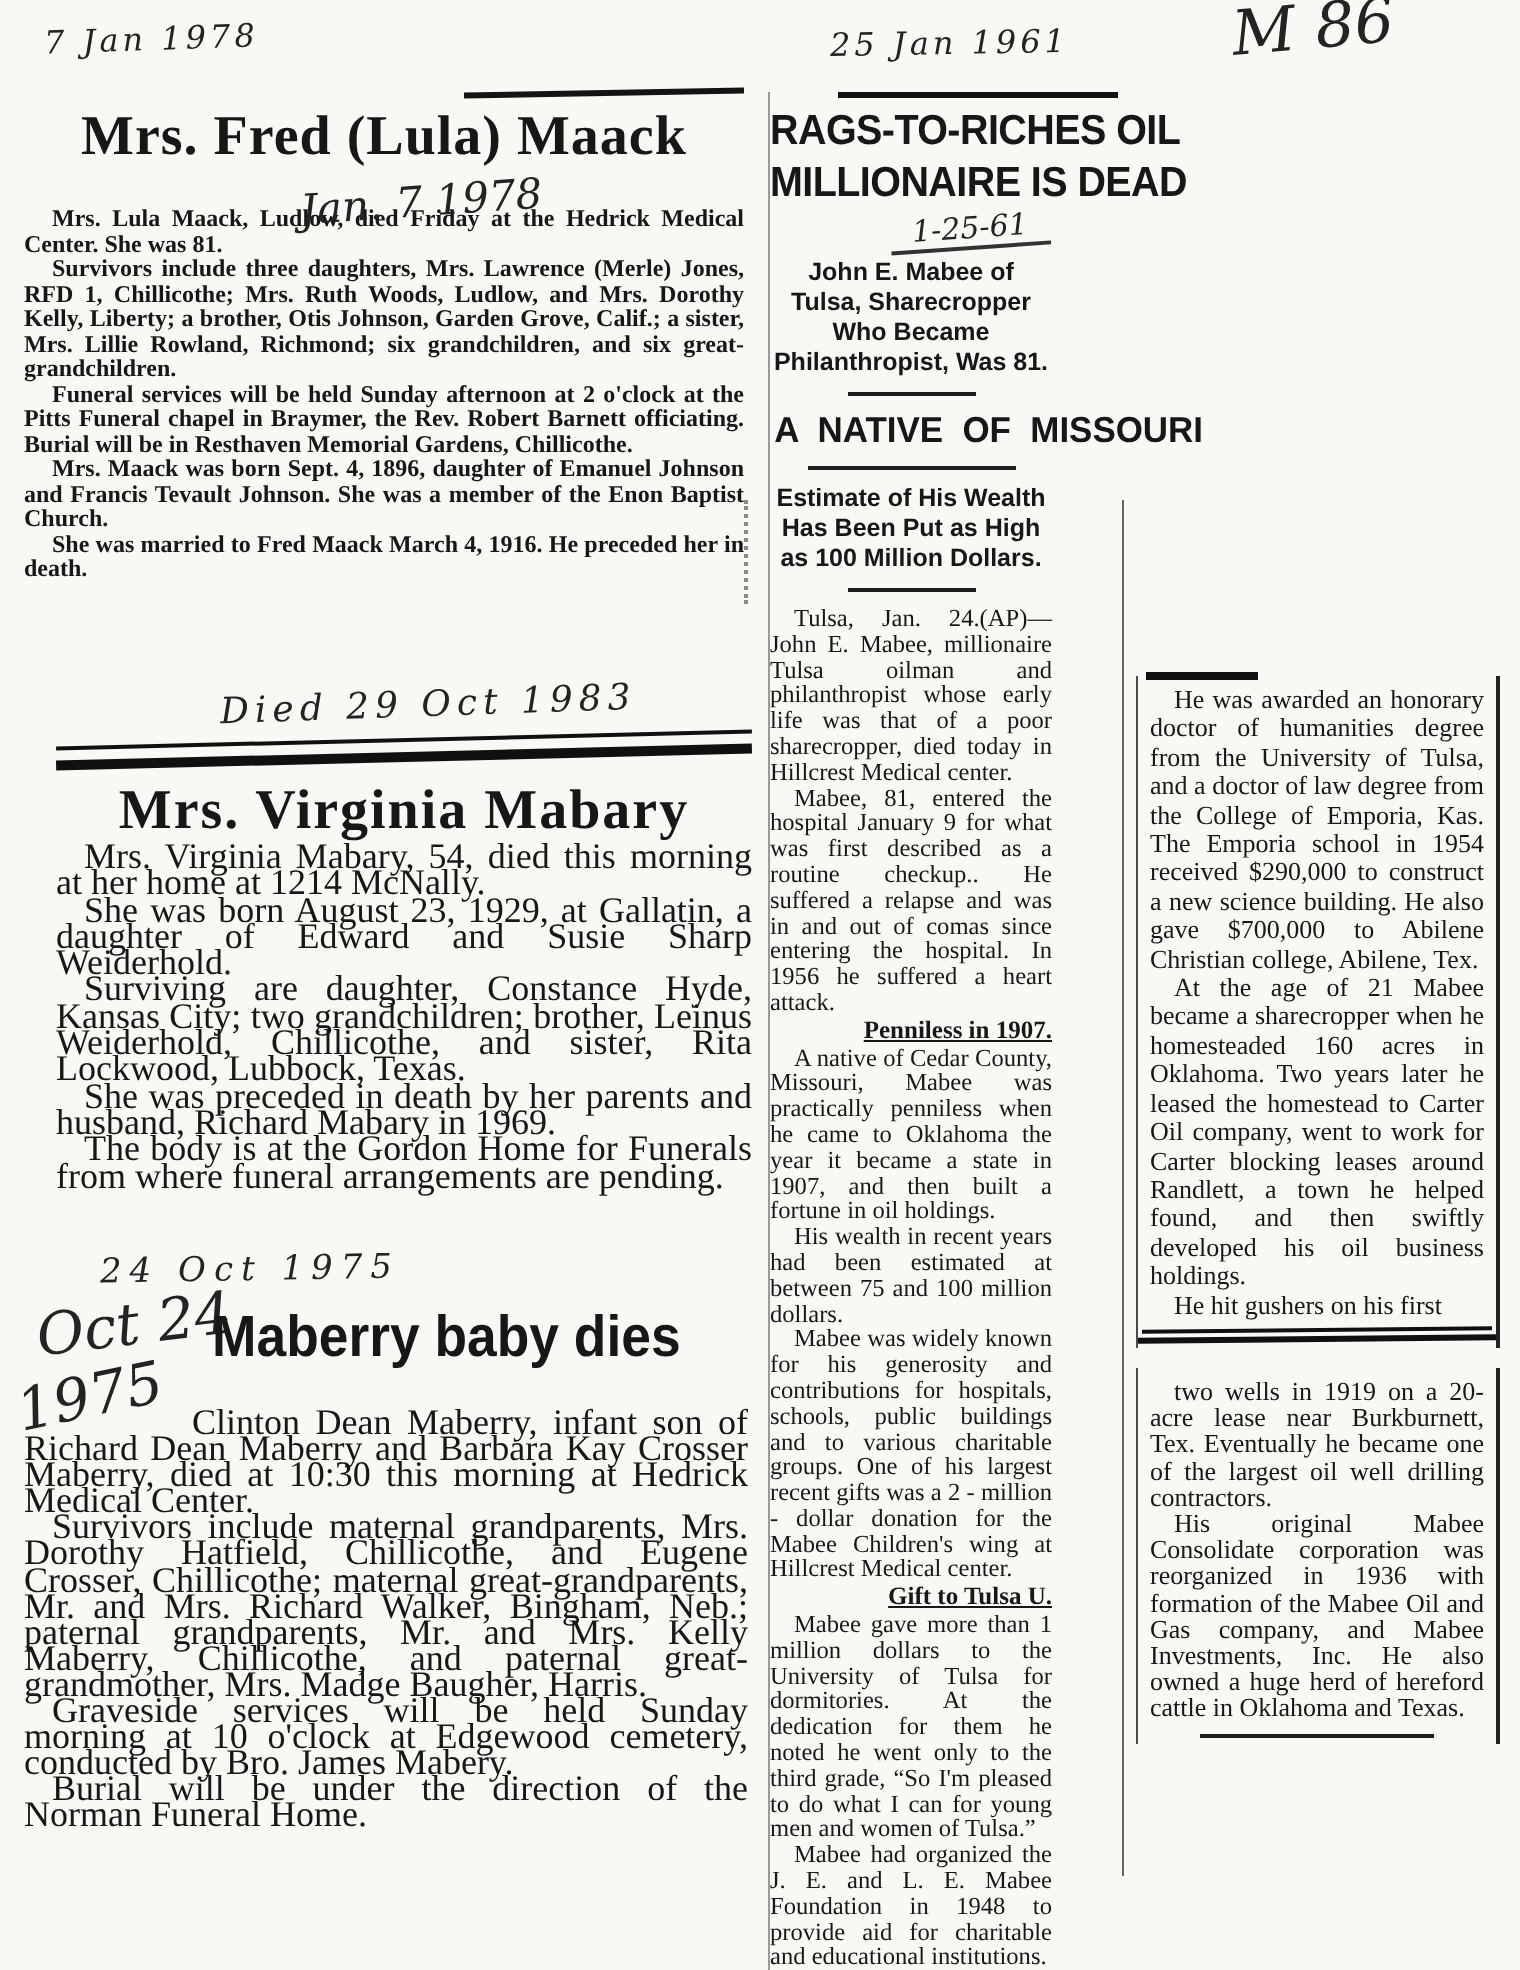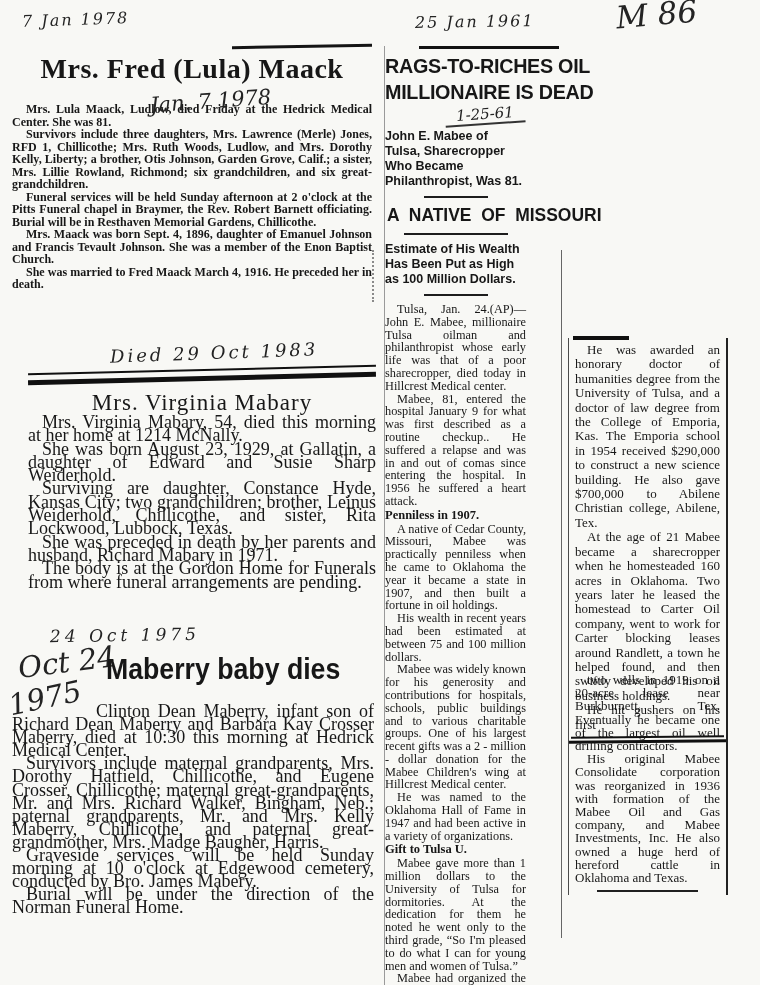--- a/index.html
+++ b/index.html
@@ -13,52 +13,52 @@
   .clip-maack{position:absolute;left:12px;top:39px;width:360px;}
   .clip-maack .partrule{position:absolute;right:0;top:6px;width:140px;height:3px;background:#141414;transform:rotate(-1deg);}
   .clip-maack h1{margin:14px 0 0 0;font-size:28px;font-weight:bold;text-align:center;font-family:"Liberation Serif",serif;letter-spacing:.5px;}
   .clip-maack .hw-over{position:absolute;left:138px;top:50px;font-size:21px;transform:rotate(-4deg);}
   .clip-maack .newsbody{margin-top:18px;font-size:12px;font-weight:bold;line-height:12.5px;}
   
   .clip-mabary{position:absolute;left:28px;top:342px;width:348px;}
   .clip-mabary .hw-date{position:absolute;left:82px;top:0;font-size:18px;letter-spacing:3px;transform:rotate(-2deg);}
   .clip-mabary .rule-a{position:absolute;left:0;top:27px;width:100%;height:2px;background:#101010;transform:rotate(-1.4deg);}
   .clip-mabary .rule-b{position:absolute;left:0;top:34px;width:100%;height:5px;background:#101010;transform:rotate(-1.4deg);}
-  .clip-mabary h1{margin:48px 0 0 0;font-size:23px;font-weight:normal;text-align:center;letter-spacing:1px;}
+  .clip-mabary h1{margin:48px 0 0 0;font-size:28px;font-weight:bold;text-align:center;letter-spacing:1px;}
   .clip-mabary .newsbody{margin-top:0;font-size:18px;line-height:13.3px;}
   
   .clip-maberry{position:absolute;left:12px;top:623px;width:362px;}
   .clip-maberry .hw-date{position:absolute;left:38px;top:2px;font-size:17px;letter-spacing:4px;transform:rotate(-1deg);}
   .clip-maberry .hw-big1{position:absolute;left:6px;top:22px;font-size:29px;transform:rotate(-7deg);}
   .clip-maberry .hw-big2{position:absolute;left:-4px;top:58px;font-size:29px;transform:rotate(-12deg);}
   .clip-maberry h1{margin:30px 0 0 94px;font-size:29px;font-weight:bold;font-family:"Liberation Sans",sans-serif;transform:scaleX(.92);transform-origin:left;white-space:nowrap;}
   .clip-maberry .newsbody{margin-top:19px;font-size:18px;line-height:13.1px;}
   .clip-maberry .newsbody p.first{text-indent:84px;}
   
   .midcol{position:absolute;left:384px;top:46px;width:142px;border-left:1px solid #9a9a9a;padding-left:0;box-sizing:border-box;}
   .midcol .toprule{width:140px;height:3px;background:#121212;margin-left:34px;}
   .midcol h2{margin:4px 0 0 0;font-size:21px;line-height:26px;font-family:"Liberation Sans",sans-serif;font-weight:bold;transform:scaleX(.94);transform-origin:left;letter-spacing:-.3px;white-space:nowrap;}
   .midcol .hw-inline{display:block;width:80px;margin:0 0 0 60px;font-size:15px;border-bottom:2px solid #333;transform:rotate(-4deg);text-align:center;}
-  .deck{font-family:"Liberation Sans",sans-serif;font-weight:bold;font-size:12.5px;line-height:15px;margin:4px 0 0 0;}
+  .deck{font-family:"Liberation Sans",sans-serif;font-weight:bold;font-size:12.5px;line-height:15px;text-align:center;margin:4px 0 0 0;}
   .crule{height:2px;background:#1d1d1d;margin:7px auto;}
   .w60{width:64px;} .w100{width:104px;}
   .midcol h3{margin:0;font-size:18px;font-family:"Liberation Sans",sans-serif;font-weight:bold;text-align:center;transform:scaleX(.97);word-spacing:5px;white-space:nowrap;}
   .midcol .newsbody{font-size:12.3px;line-height:12.8px;margin-top:2px;}
   .midcol .newsbody p{text-indent:12px;}
-  .subhead-c{font-weight:bold;text-align:left;font-size:12.5px;margin:1px 0;}
+  .subhead-c{font-weight:bold;text-align:right;font-size:12.5px;margin:1px 0;text-decoration:underline;}
   .col-rule-right{position:absolute;left:561px;top:250px;width:1px;height:688px;background:#666;}
   .dotted-artifact{position:absolute;left:372px;top:250px;height:52px;border-left:2px dotted #8a8a8a;}
   
-  .sidebox{position:absolute;left:568px;width:160px;border-left:1px solid #4a4a4a;border-right:2px solid #222;padding:5px 6px 3px 6px;box-sizing:border-box;font-size:13px;line-height:14.4px;}
+  .sidebox{position:absolute;left:568px;width:182px;border-left:1px solid #4a4a4a;border-right:2px solid #222;padding:5px 6px 3px 6px;box-sizing:border-box;font-size:13px;line-height:14.4px;}
   .sidebox p{margin:0;text-align:justify;text-indent:12px;}
   .box1{top:338px;}
   .box1 .overline{position:absolute;left:4px;top:-2px;width:56px;height:4px;background:#101010;}
   .box1 .dbl-a{height:2px;background:#101010;margin:4px -4px 0 -4px;transform:rotate(-.6deg);}
   .box1 .dbl-b{height:3px;background:#101010;margin:2px -6px 0 -6px;transform:rotate(-.6deg);}
-  .box2{top:668px;line-height:13.2px;}
+  .box2{top:684px;line-height:13.2px;}
   .box2 .endrule{height:2px;background:#202020;width:70%;margin:6px auto 0 auto;}
   
   .hw-maack-date{position:absolute;left:22px;top:10px;font-size:16px;letter-spacing:2px;transform:rotate(-2deg);}
   .hw-mabee-date{position:absolute;left:415px;top:12px;font-size:16px;letter-spacing:2px;transform:rotate(-1deg);}
   .hw-m86{position:absolute;left:616px;top:-4px;font-size:31px;transform:rotate(-5deg);}
 </style>
 </head>
 <body>
 
 <div class="page">
@@ -82,21 +82,21 @@
 
   <div class="clip-mabary">
     <div class="hw hw-date">Died 29 Oct 1983</div>
     <div class="rule-a"></div>
     <div class="rule-b"></div>
     <h1>Mrs. Virginia Mabary</h1>
     <div class="newsbody">
       <p>Mrs. Virginia Mabary, 54, died this morning at her home at 1214 McNally.</p>
       <p>She was born August 23, 1929, at Gallatin, a daughter of Edward and Susie Sharp Weiderhold.</p>
       <p>Surviving are daughter, Constance Hyde, Kansas City; two grandchildren; brother, Leinus Weiderhold, Chillicothe, and sister, Rita Lockwood, Lubbock, Texas.</p>
-      <p>She was preceded in death by her parents and husband, Richard Mabary in 1971.</p>
+      <p>She was preceded in death by her parents and husband, Richard Mabary in 1969.</p>
       <p>The body is at the Gordon Home for Funerals from where funeral arrangements are pending.</p>
     </div>
   </div>
 
   <div class="clip-maberry">
     <div class="hw hw-date">24 Oct 1975</div>
     <div class="hw hw-big1">Oct 24</div>
     <div class="hw hw-big2">1975</div>
     <h1>Maberry baby dies</h1>
     <div class="newsbody">
@@ -118,21 +118,20 @@
     <div class="crule w100"></div>
     <div class="deck">Estimate of His Wealth Has Been Put as High as 100 Million Dollars.</div>
     <div class="crule w60"></div>
     <div class="newsbody">
       <p>Tulsa, Jan. 24.(AP)—John E. Mabee, millionaire Tulsa oilman and philanthropist whose early life was that of a poor sharecropper, died today in Hillcrest Medical center.</p>
       <p>Mabee, 81, entered the hospital January 9 for what was first described as a routine checkup.. He suffered a relapse and was in and out of comas since entering the hospital. In 1956 he suffered a heart attack.</p>
       <div class="subhead-c">Penniless in 1907.</div>
       <p>A native of Cedar County, Missouri, Mabee was practically penniless when he came to Oklahoma the year it became a state in 1907, and then built a fortune in oil holdings.</p>
       <p>His wealth in recent years had been estimated at between 75 and 100 million dollars.</p>
       <p>Mabee was widely known for his generosity and contributions for hospitals, schools, public buildings and to various charitable groups. One of his largest recent gifts was a 2 - million - dollar donation for the Mabee Children's wing at Hillcrest Medical center.</p>
-      <p>He was named to the Oklahoma Hall of Fame in 1947 and had been active in a variety of organizations.</p>
       <div class="subhead-c">Gift to Tulsa U.</div>
       <p>Mabee gave more than 1 million dollars to the University of Tulsa for dormitories. At the dedication for them he noted he went only to the third grade, “So I'm pleased to do what I can for young men and women of Tulsa.”</p>
       <p>Mabee had organized the J. E. and L. E. Mabee Foundation in 1948 to provide aid for charitable and educational institutions.</p>
     </div>
   </div>
 
   <div class="col-rule-right"></div>
   <div class="dotted-artifact"></div>
 
   <div class="sidebox box1">

